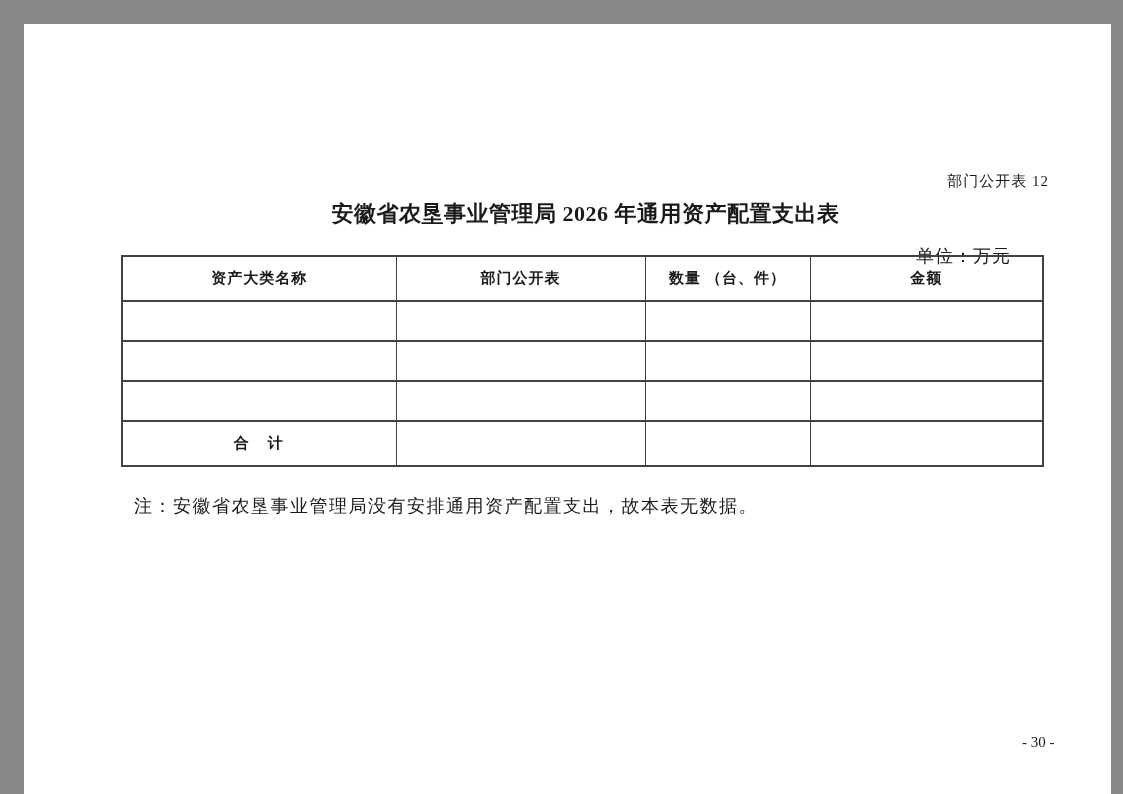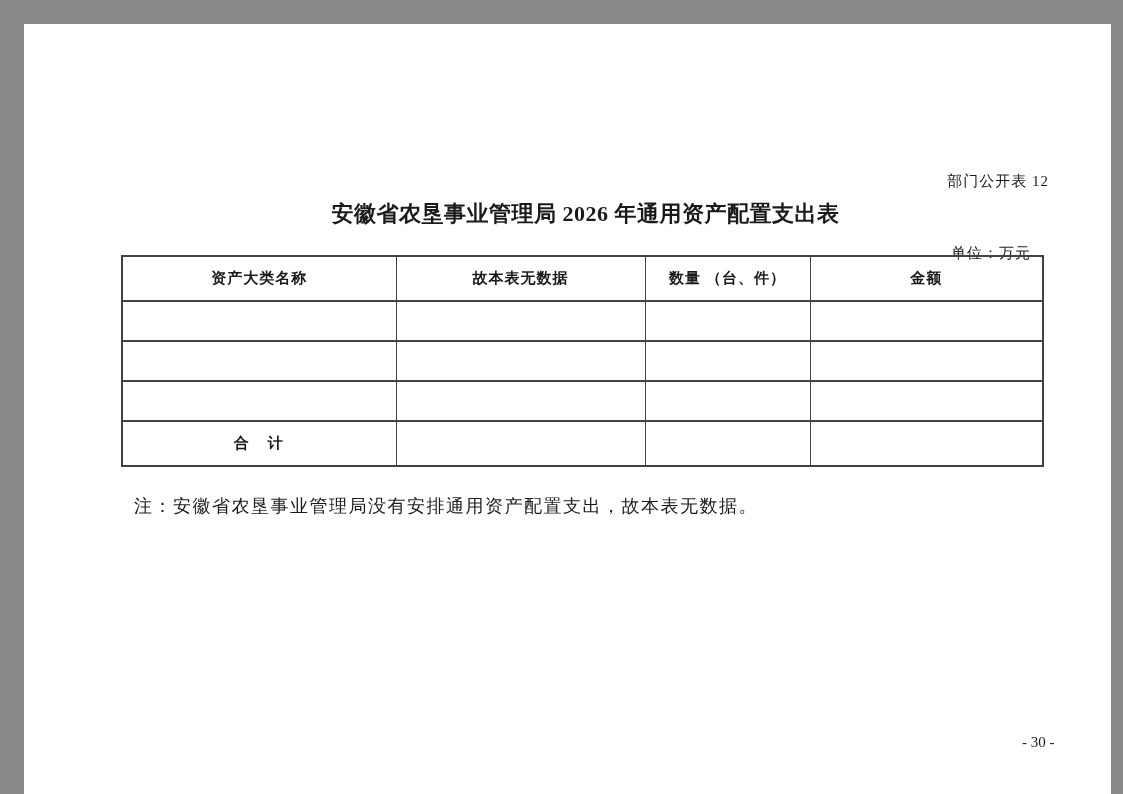--- a/index.html
+++ b/index.html
@@ -30,22 +30,22 @@
     text-align: center;
     font-size: 22px;
     font-weight: bold;
     letter-spacing: 0.5px;
     font-family: "Liberation Serif", serif;
     white-space: nowrap;
   }
   .unit-label {
     position: absolute;
     top: 208px;
-    right: 104px;
-    font-size: 15px;
+    right: 124px;
+    font-size: 18px;
     letter-spacing: 1px;
     white-space: nowrap;
   }
   table.asset-table {
     position: absolute;
     left: 97px;
     top: 231px;
     width: 921px;
     border-collapse: collapse;
     table-layout: fixed;
@@ -105,21 +105,21 @@
   <table class="asset-table">
     <colgroup>
       <col style="width:274px">
       <col style="width:249px">
       <col style="width:165px">
       <col style="width:233px">
     </colgroup>
     <tbody>
       <tr class="header-row">
         <th>资产大类名称</th>
-        <th>故本表无数据</th>
+        <th>部门公开表</th>
         <th>数量 （台、件）</th>
         <th>金额</th>
       </tr>
       <tr class="data-row">
         <td></td>
         <td></td>
         <td></td>
         <td></td>
       </tr>
       <tr class="data-row">

